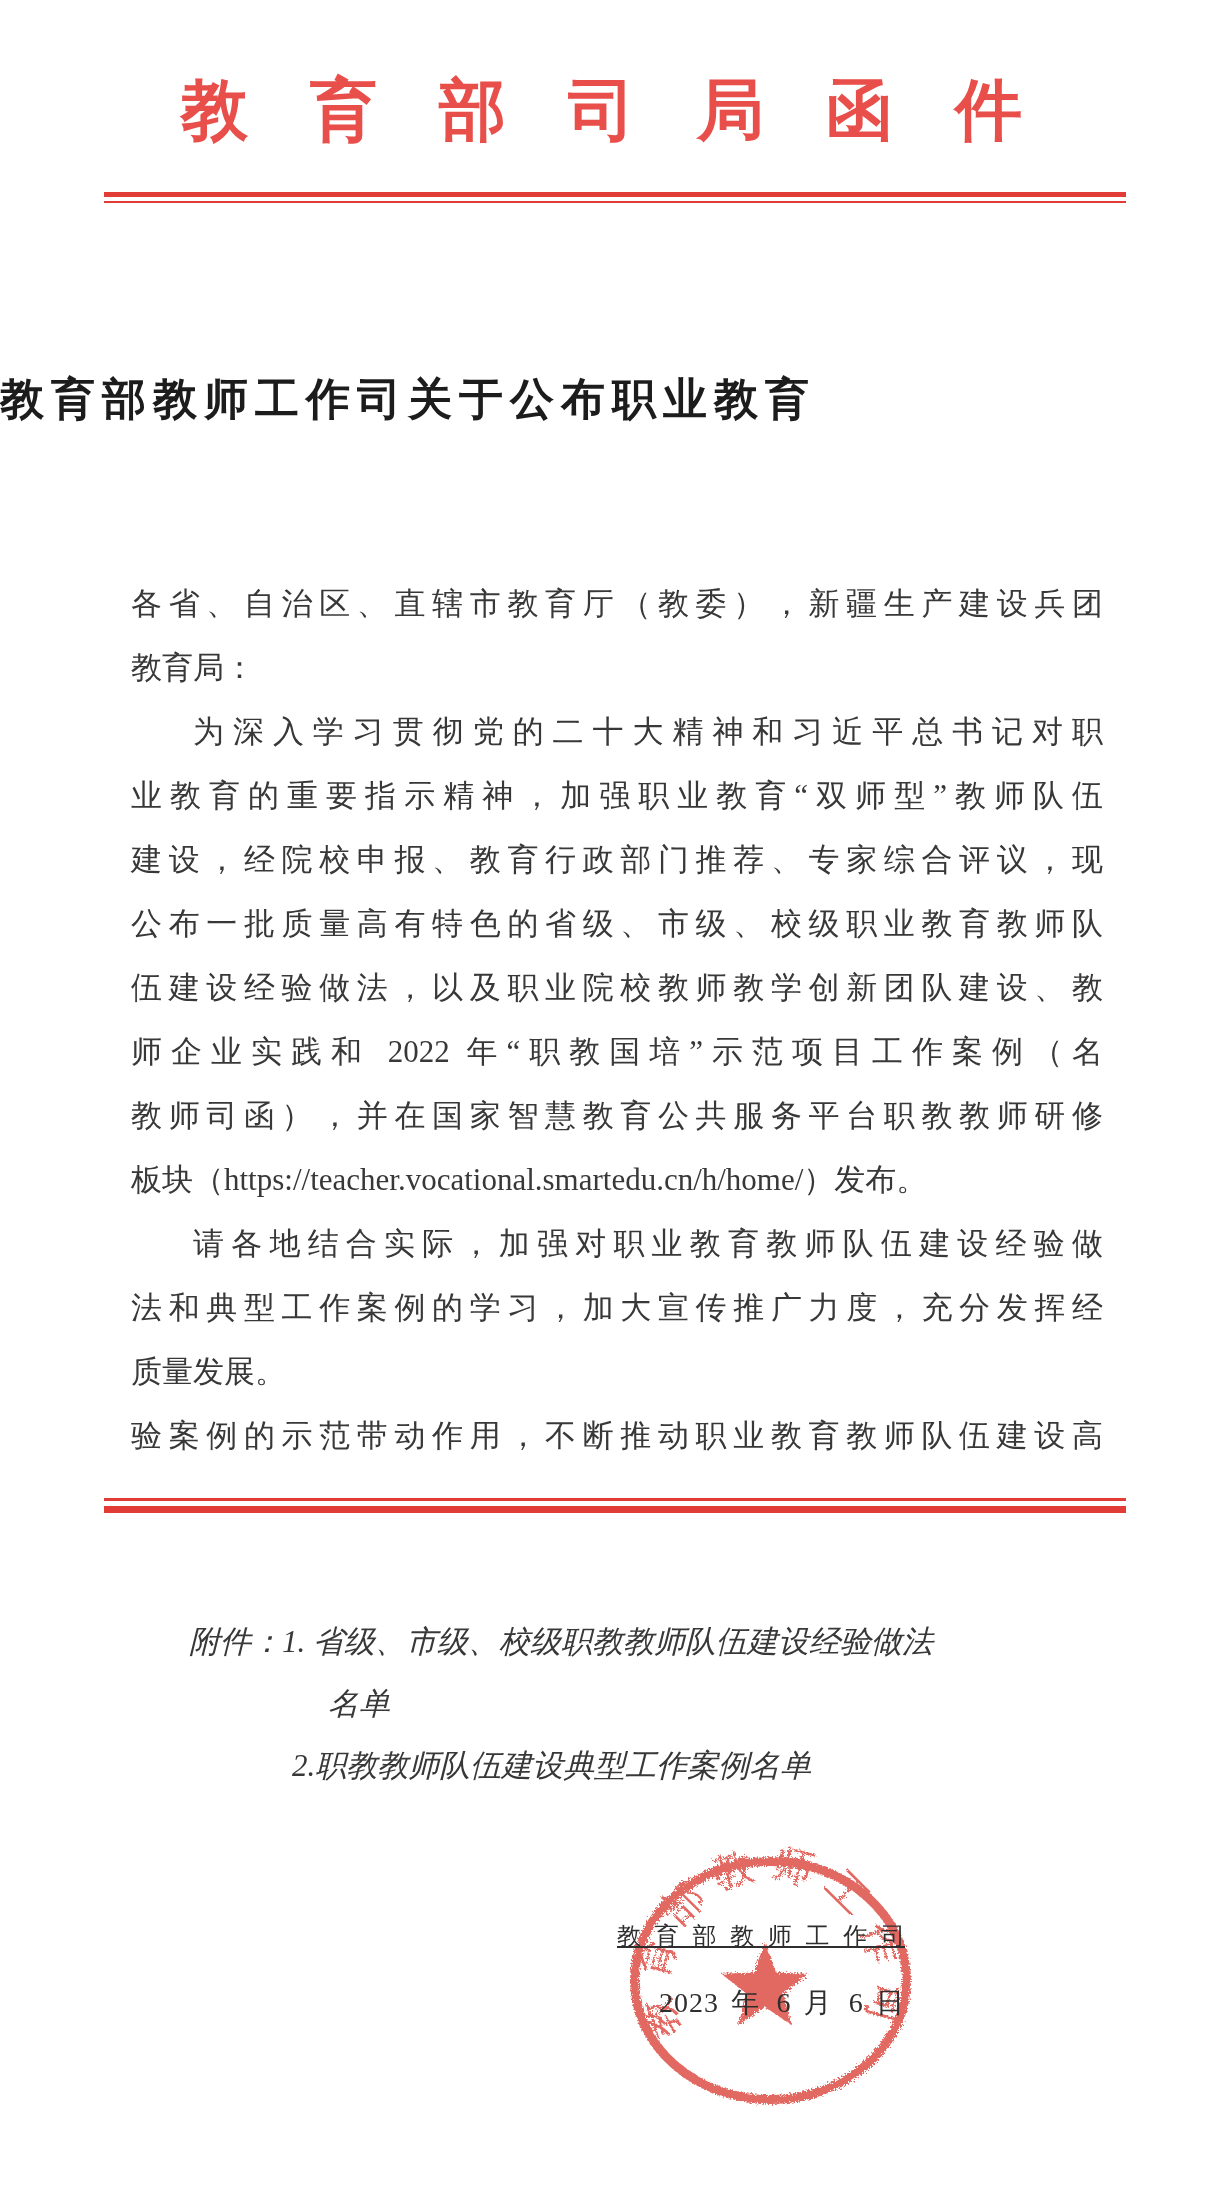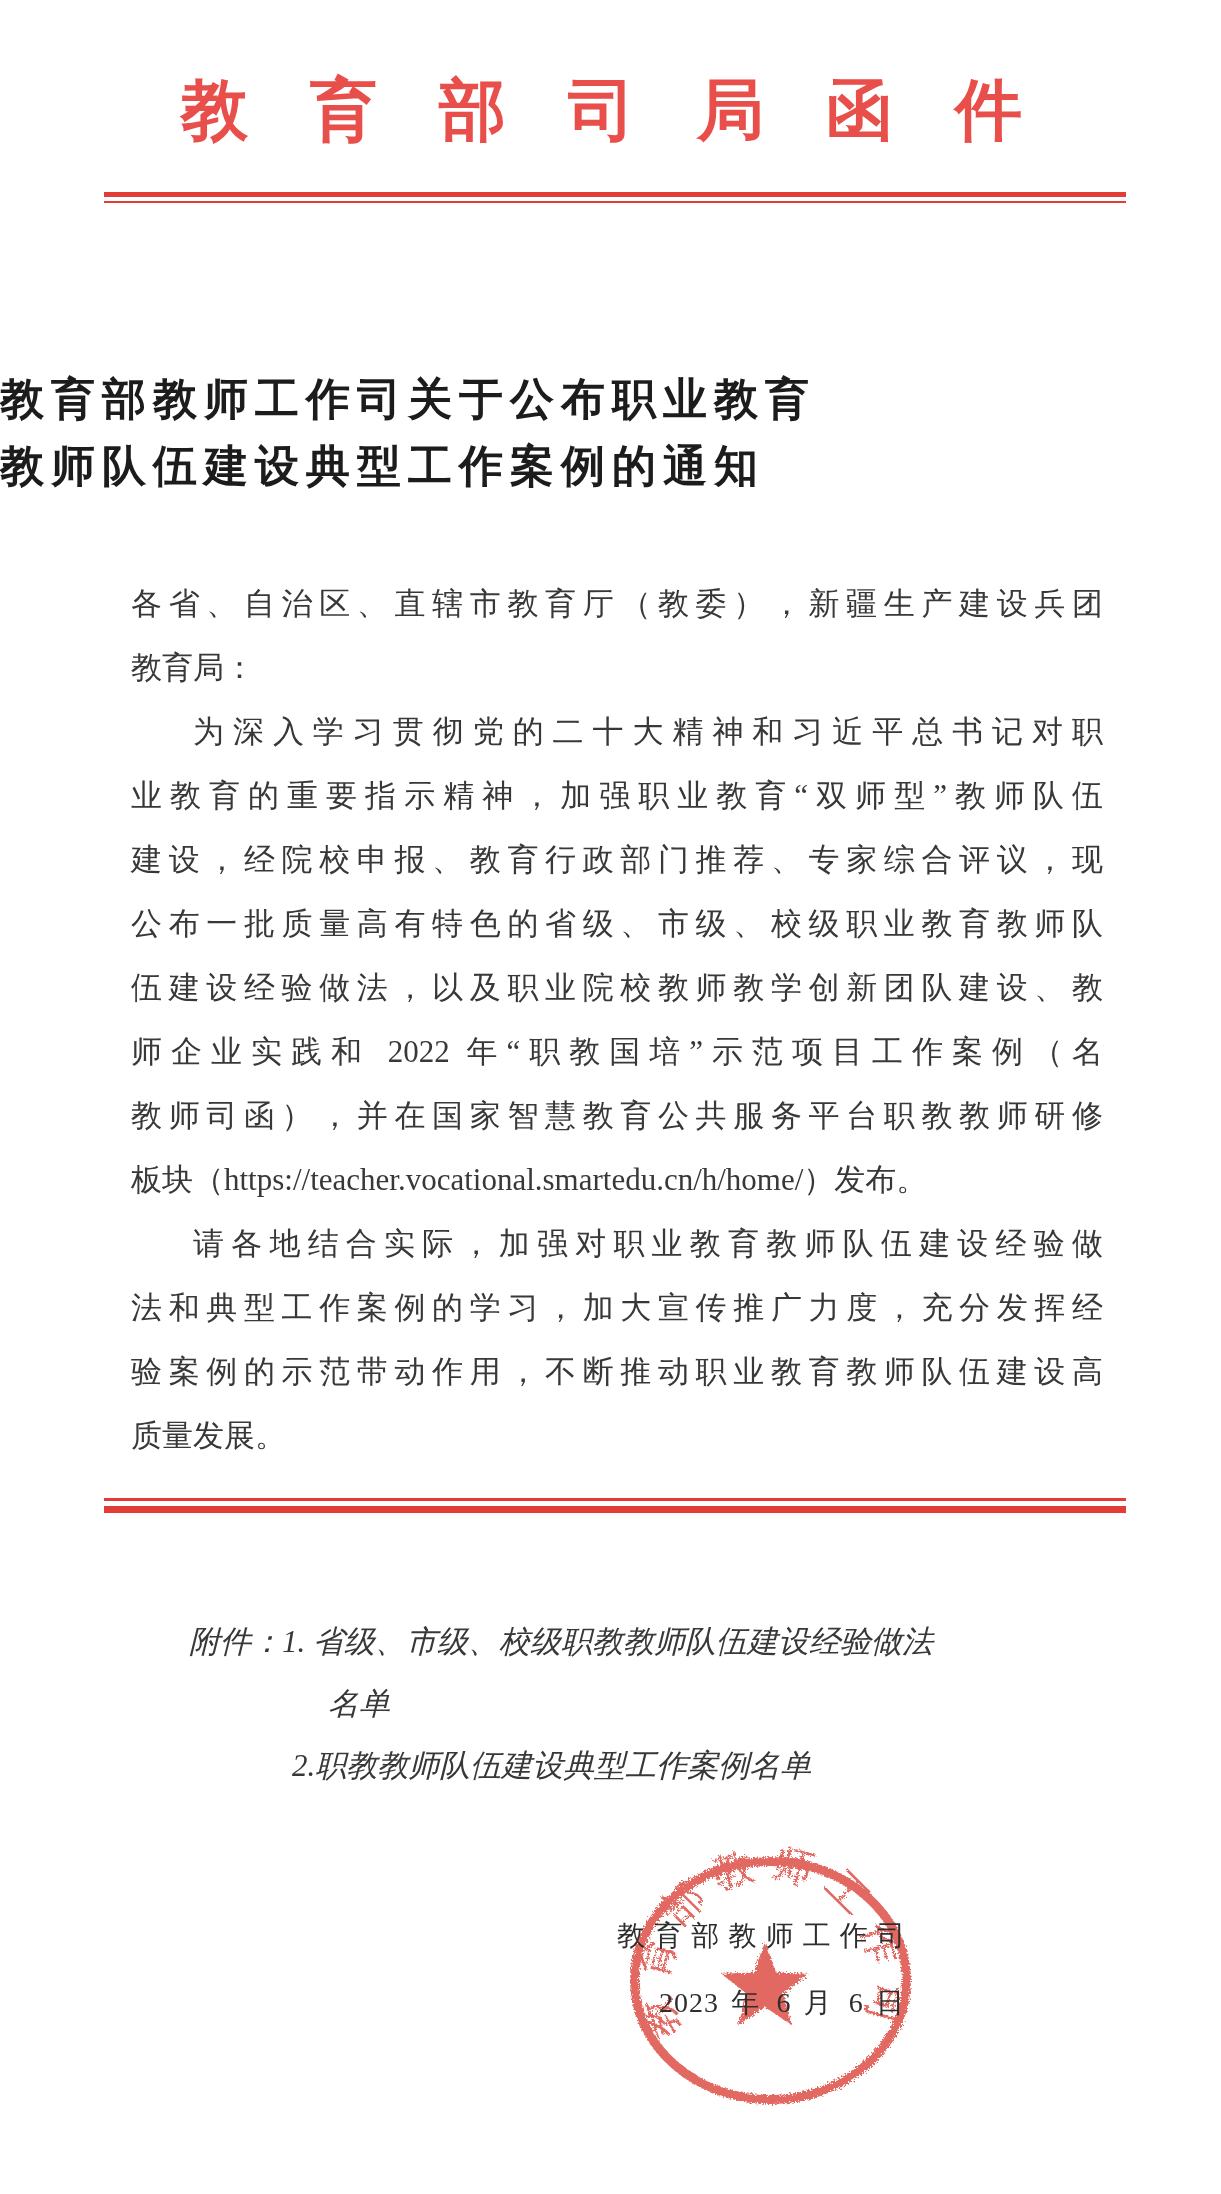--- a/index.html
+++ b/index.html
@@ -67,22 +67,22 @@
   }
   .attachment-line.l2 { padding-left:139px; }
   .attachment-line.l3 { padding-left:103px; }
 
   
   .signature {
     position:absolute; top:1916px; left:617px; width:288px;
     z-index:3; color:#2e2e2e;
   }
   .sig-agency {
-    font-size:28px; line-height:40px;
-    text-align:justify; text-align-last:justify;
+    font-size:24px; line-height:40px;
+    text-align:justify; text-align-last:justify;text-decoration:underline;
   }
   .sig-date {
     margin-top:27px; font-size:28px; line-height:40px;
     letter-spacing:1px;
     text-align:justify; text-align-last:justify;margin-left:42px;
   }
   .seal {
     position:absolute; left:630px; top:1845px;
     width:282px; height:272px; z-index:2;
   }
@@ -96,40 +96,39 @@
 
   <div class="rule rule-top">
     <div class="thick"></div>
     <div class="gap"></div>
     <div class="thin"></div>
   </div>
 
 
   <div class="title">
     <div>教育部教师工作司关于公布职业教育</div>
-    <div>教师队伍建设典型工作案例的通知</div>
   </div>
 
   <div class="body-block">
     <div class="body-line">各省、自治区、直辖市教育厅（教委），新疆生产建设兵团</div>
     <div class="body-line left">教育局：</div>
 
     <div class="body-line indent">为深入学习贯彻党的二十大精神和习近平总书记对职</div>
     <div class="body-line">业教育的重要指示精神，加强职业教育“双师型”教师队伍</div>
     <div class="body-line">建设，经院校申报、教育行政部门推荐、专家综合评议，现</div>
     <div class="body-line">公布一批质量高有特色的省级、市级、校级职业教育教师队</div>
     <div class="body-line">伍建设经验做法，以及职业院校教师教学创新团队建设、教</div>
     <div class="body-line">师企业实践和 2022 年“职教国培”示范项目工作案例（名</div>
     <div class="body-line">教师司函），并在国家智慧教育公共服务平台职教教师研修</div>
     <div class="body-line url-line">板块（https://teacher.vocational.smartedu.cn/h/home/）发布。</div>
 
     <div class="body-line indent">请各地结合实际，加强对职业教育教师队伍建设经验做</div>
     <div class="body-line">法和典型工作案例的学习，加大宣传推广力度，充分发挥经</div>
+    <div class="body-line left">质量发展。</div>
     <div class="body-line">验案例的示范带动作用，不断推动职业教育教师队伍建设高</div>
-    <div class="body-line left">质量发展。</div>
   </div>
 
   <div class="rule rule-bottom">
     <div class="thin"></div>
     <div class="gap"></div>
     <div class="thick"></div>
   </div>
 
   <div class="attachment-block">
     <div class="attachment-line l1">附件：1. 省级、市级、校级职教教师队伍建设经验做法</div>

